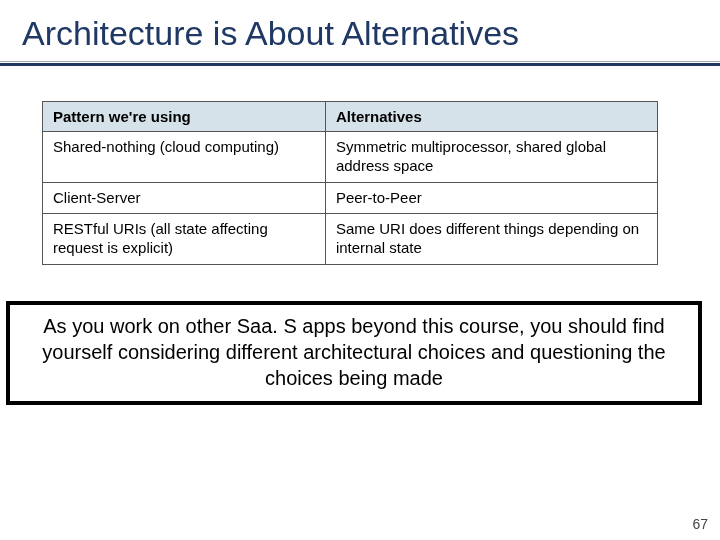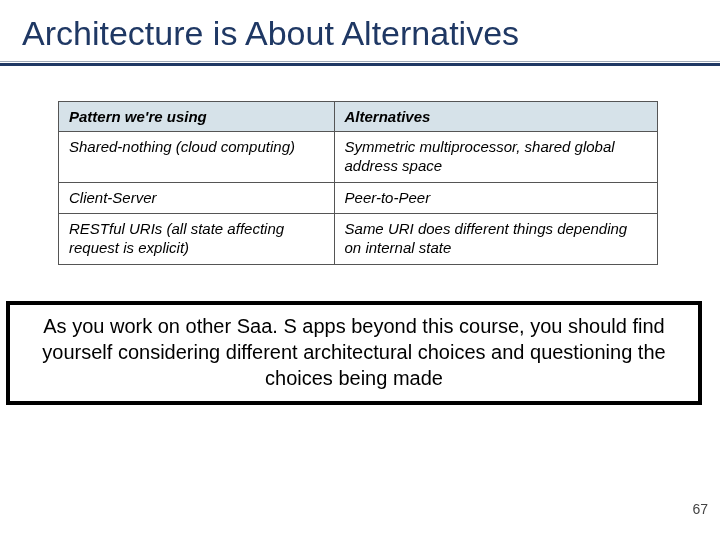--- a/index.html
+++ b/index.html
@@ -29,22 +29,21 @@
     height: 1px;
     background: #a0aab8;
   }
   .rule .line-main {
     position: absolute;
     left: 0; right: 0; top: 2px;
     height: 3px;
     background: #1f3864;
   }
   .table-wrap {
-    margin: 34px 62px 0 58px;
-    font-style: italic;
+    margin: 34px 62px 0 42px;
   }
   table {
     width: 100%;
     border-collapse: collapse;
     font-size: 15px;
   }
   th {
     background: #d6e2e9;
     text-align: left;
     font-weight: bold;
@@ -65,21 +64,21 @@
     margin: 36px 18px 0 6px;
     border: 4px solid #000;
     padding: 8px 14px 10px 14px;
     text-align: center;
     font-size: 20px;
     line-height: 1.3;
   }
   .pagenum {
     position: absolute;
     right: 12px;
-    bottom: 23px;
+    bottom: 8px;
     font-size: 14px;
     color: #444;
   }
 </style>
 </head>
 <body>
 
 <div class="title">Architecture is About Alternatives</div>
 
 <div class="rule">

